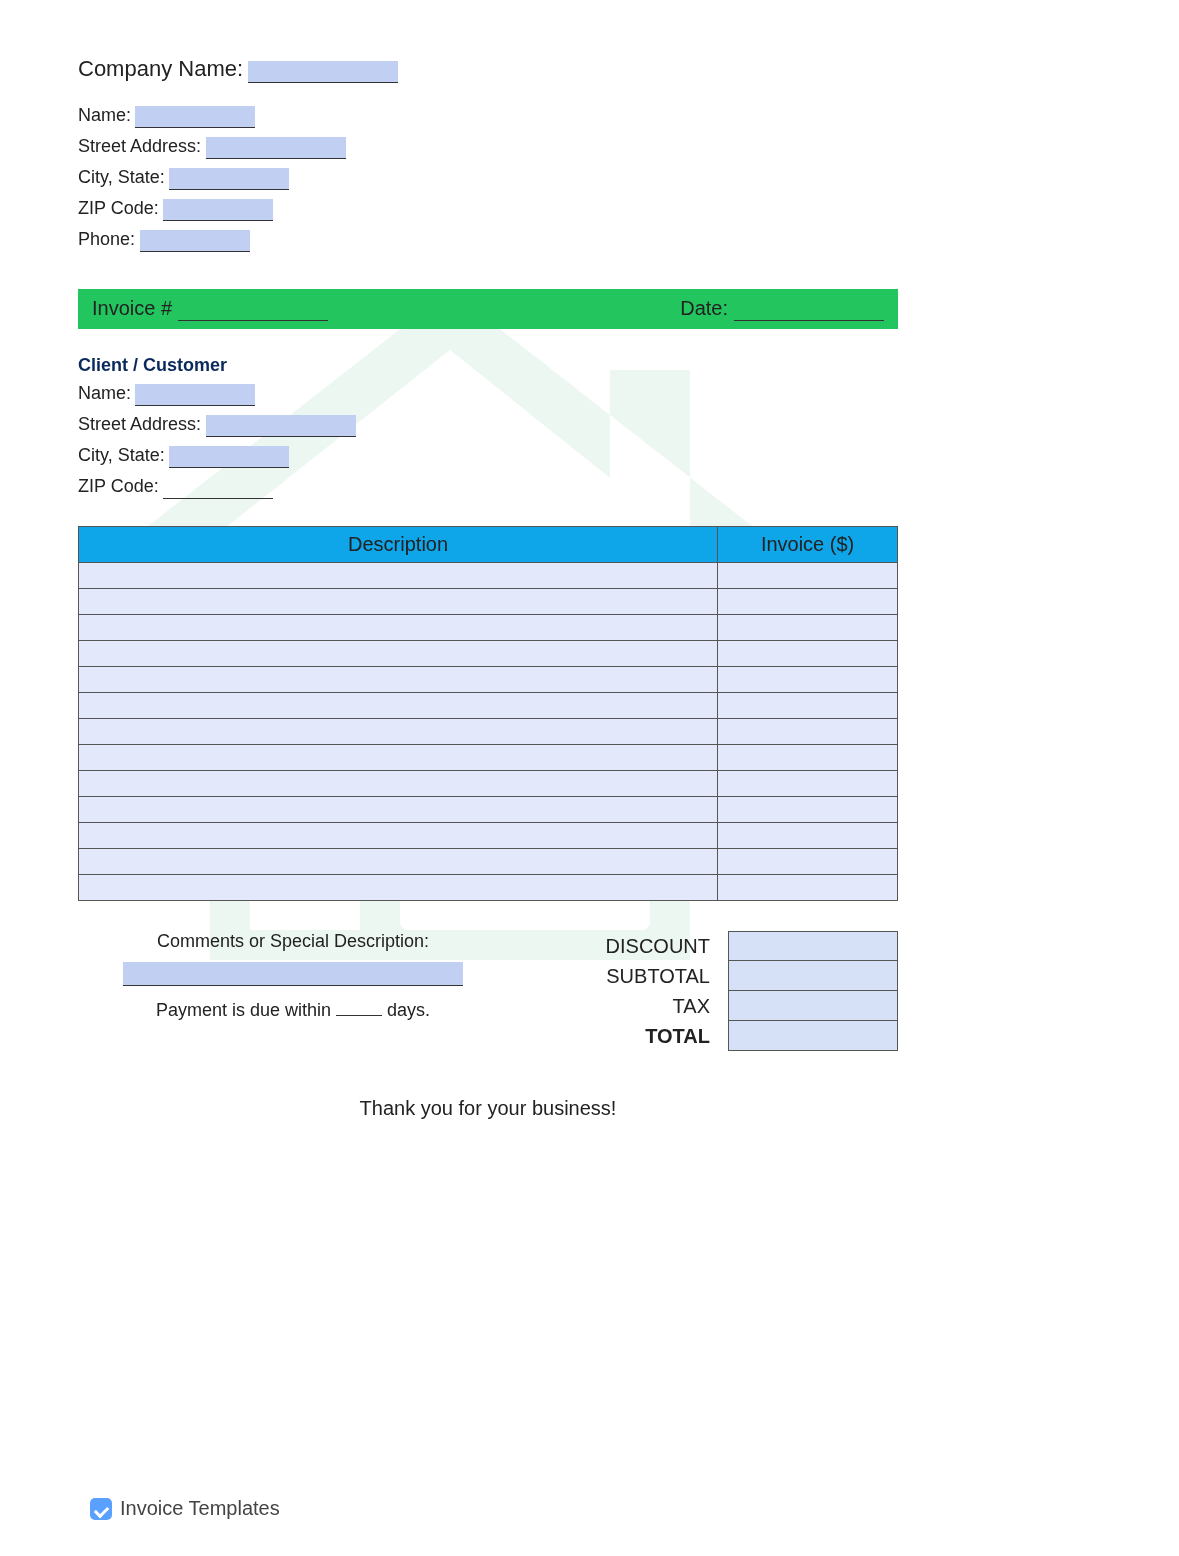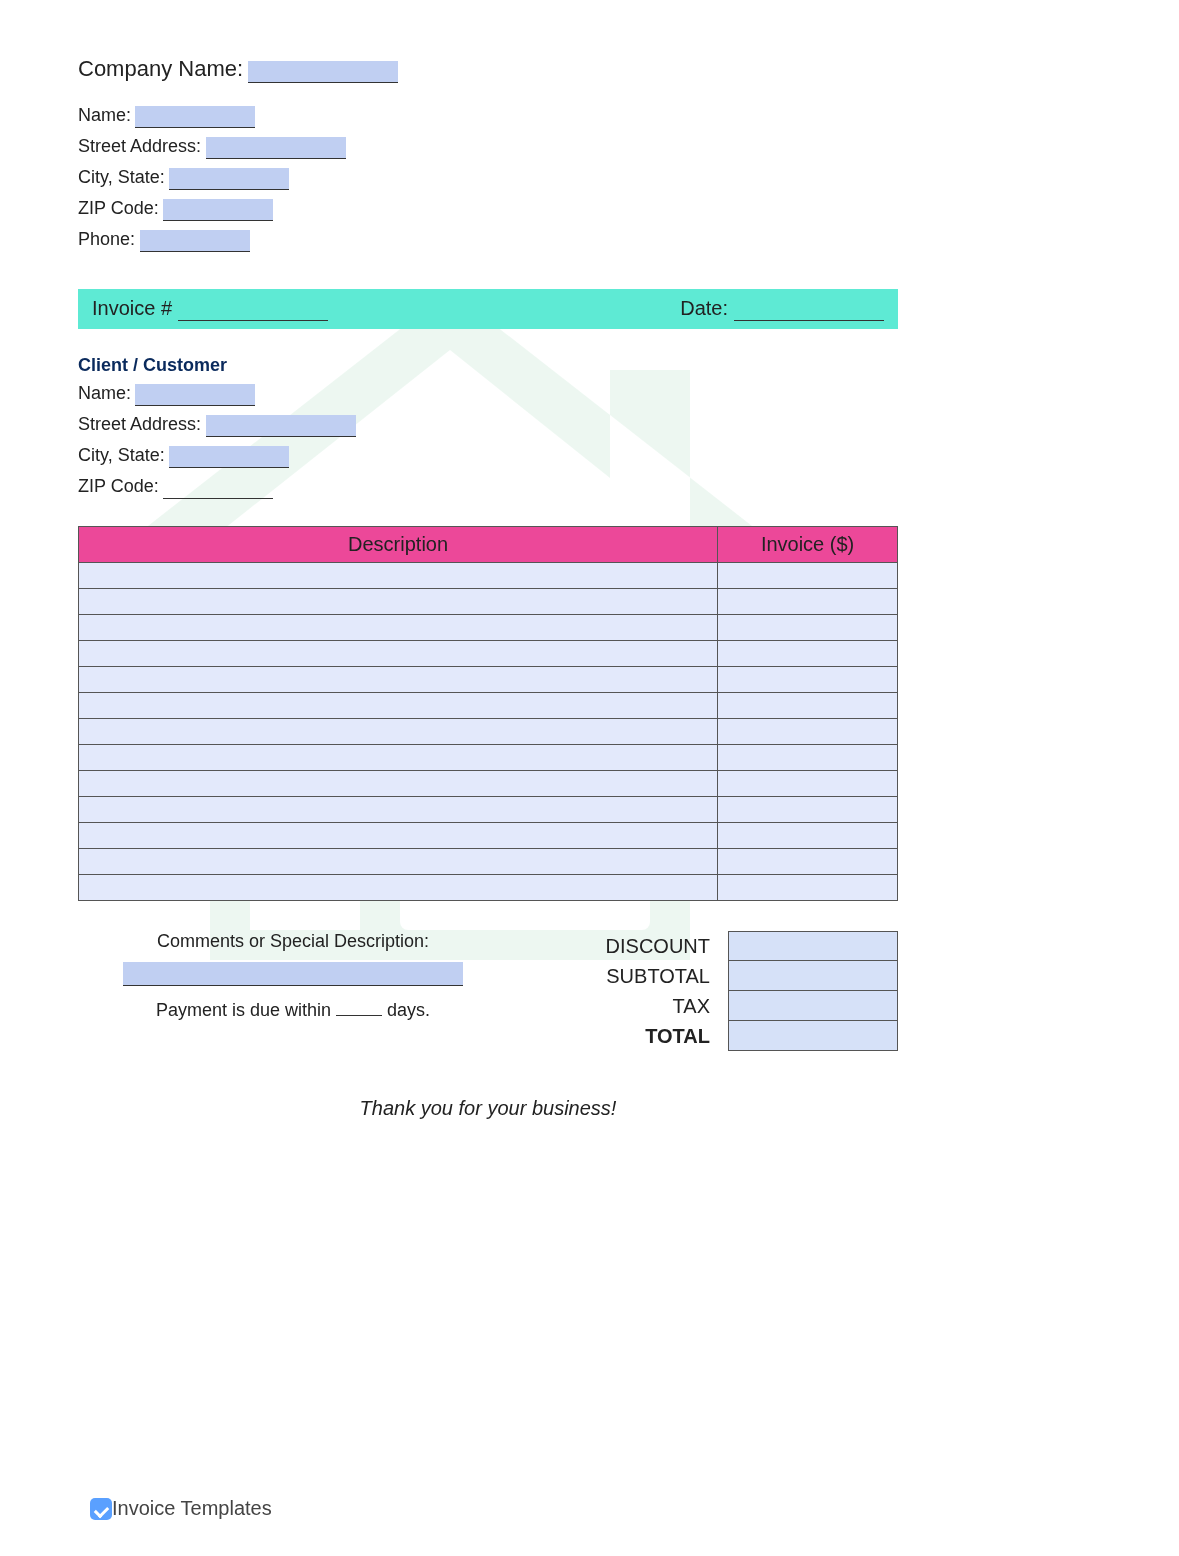--- a/index.html
+++ b/index.html
@@ -19,48 +19,48 @@
   .big-lbl { font-size:22px; }
   .hl { background:#c0cff2; display:inline-block; height:22px; vertical-align:middle; border-bottom:1.5px solid #333; }
   .hl-plain { display:inline-block; border-bottom:1.5px solid #333; height:22px; vertical-align:middle; }
   .row { margin-top:4px; line-height:26px; white-space:nowrap;}
   .title {
     position:absolute; right:0; top:4px; text-align:right;
     font-size:42px; font-weight:700; color:#2a5c8d; letter-spacing:1px; line-height:1.15;
   }
   
   .inv-bar {
-    margin-top:36px; height:40px; background:#5eead4;
+    margin-top:36px; height:40px; background:#22c55e;
     display:flex; align-items:center; justify-content:space-between;
     padding:0 14px; font-size:20px; color:#222;
   }
   .inv-bar .uline { display:inline-block; border-bottom:1.5px solid #333; width:150px; height:22px; vertical-align:middle; margin-left:6px;}
   
   .watermark { position:absolute; left:130px; top:290px; z-index:-1; opacity:0.45; }
   
   .client-block { margin-top:26px; }
   .client-block b { color:#0a2a5c; font-size:18px; }
   
   table.items { margin-top:26px; width:100%; border-collapse:collapse; }
-  table.items th { background:#ec4899; font-weight:400; font-size:20px; padding:6px 20px; border:1px solid #555;}
+  table.items th { background:#0ea5e9; font-weight:400; font-size:20px; padding:6px 20px; border:1px solid #555;}
   table.items td { height:26px; background:#e3e9fb; border:1px solid #555;}
   table.items td.desc { width:640px; }
   table.items td.amt  { width:180px; }
   
   .footer { margin-top:30px; display:flex; }
   .footer-left { width:430px; text-align:center; font-size:18px; }
   .footer-left .cmt-line { background:#c0cff2; border-bottom:1.5px solid #333; height:24px; margin:10px auto 12px; width:340px;}
   .footer-left .days-line { display:inline-block; border-bottom:1.5px solid #333; width:46px; height:18px; vertical-align:baseline;}
   .footer-right { flex:1; display:flex; justify-content:flex-end; }
   .totals-labels { text-align:right; font-size:20px; line-height:30px; padding-right:18px;}
   .totals-boxes div { width:170px; height:30px; border:1px solid #555; background:#d6e1f8; border-top:none;}
   .totals-boxes div:first-child{ border-top:1px solid #555;}
-  .thanks { text-align:center; margin-top:46px; font-size:20px;font-style:italic;}
+  .thanks { text-align:center; margin-top:46px; font-size:20px;}
   
-  .brand { position:absolute; left:90px; bottom:36px; font-size:20px; color:#444; display:flex; align-items:center; gap:0;}
+  .brand { position:absolute; left:90px; bottom:36px; font-size:20px; color:#444; display:flex; align-items:center; gap:8px;}
   .brand-icon { width:22px;height:22px;background:#5aa0ff;border-radius:5px;position:relative;}
   .brand-icon::after{content:""; position:absolute; left:5px; top:8px; width:10px; height:6px; border-left:3px solid #fff; border-bottom:3px solid #fff; transform:rotate(-45deg);}
 </style>
 </head>
 <body>
 
 <svg class="watermark" width="640" height="680" viewBox="0 0 640 680">
   <g fill="#d9efe2" stroke="none">
     <polygon points="320,0 640,250 560,250 560,80 480,80 480,188 320,60 80,250 0,250"></polygon>
     <rect x="80" y="250" width="480" height="420"></rect>

